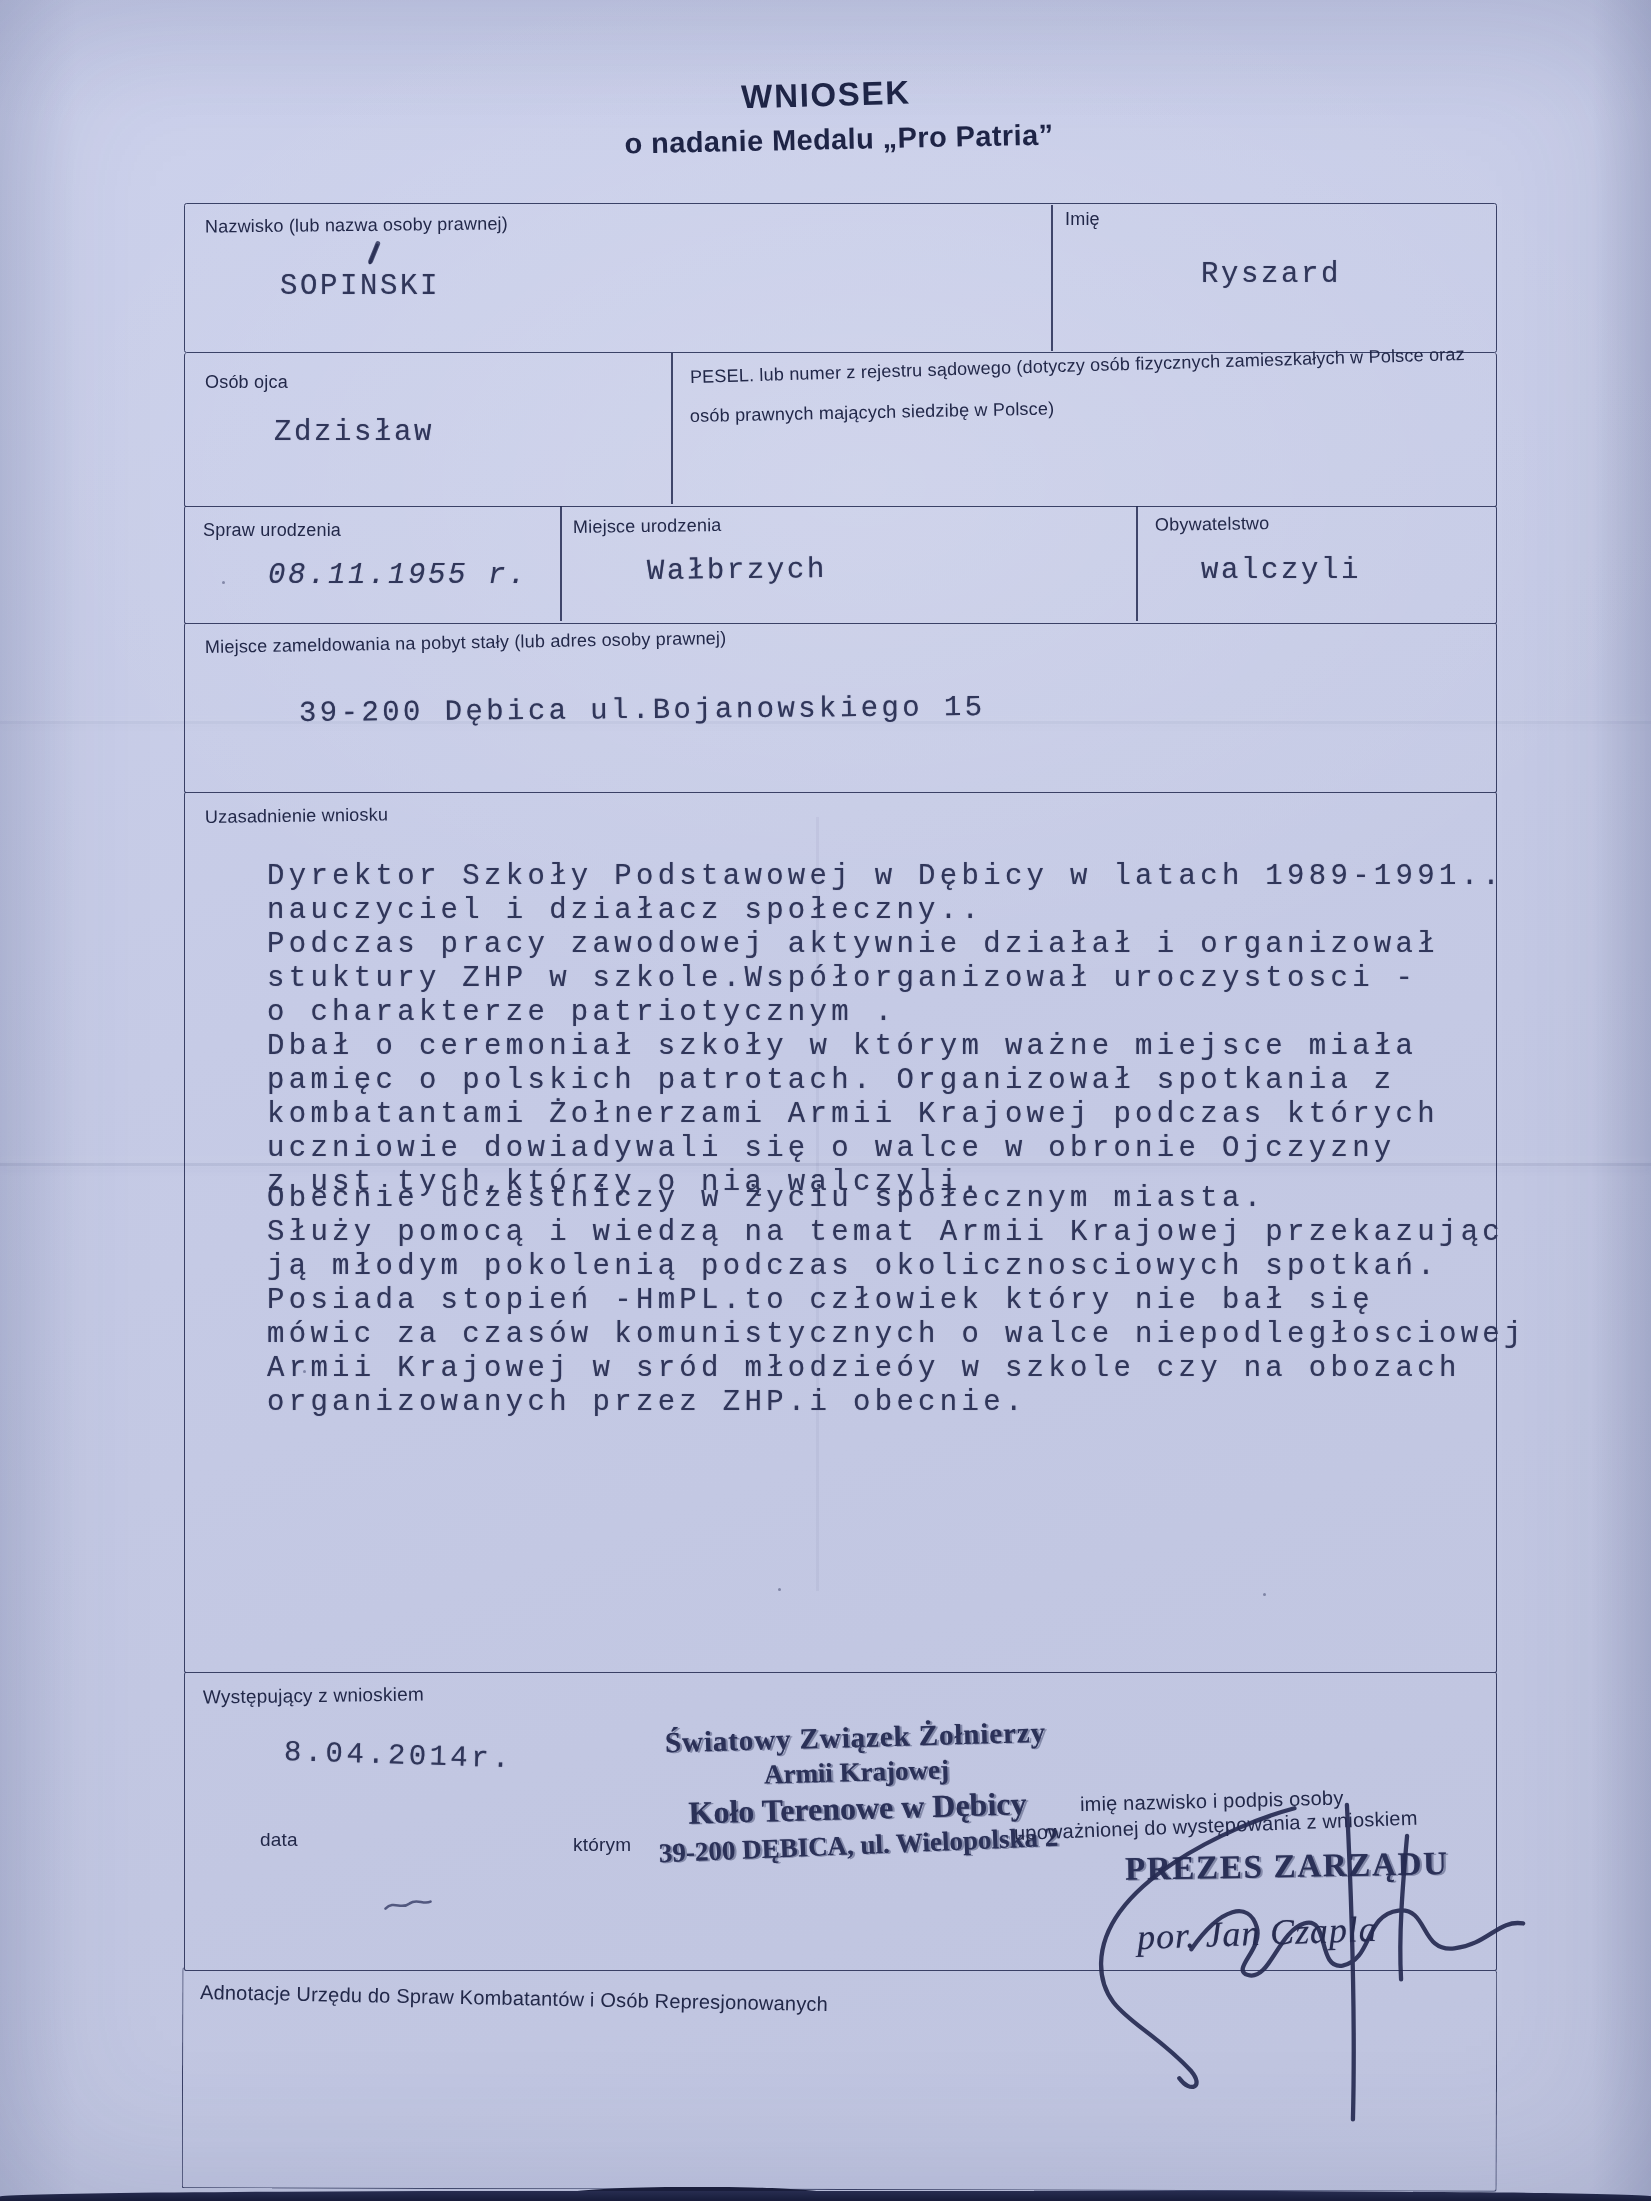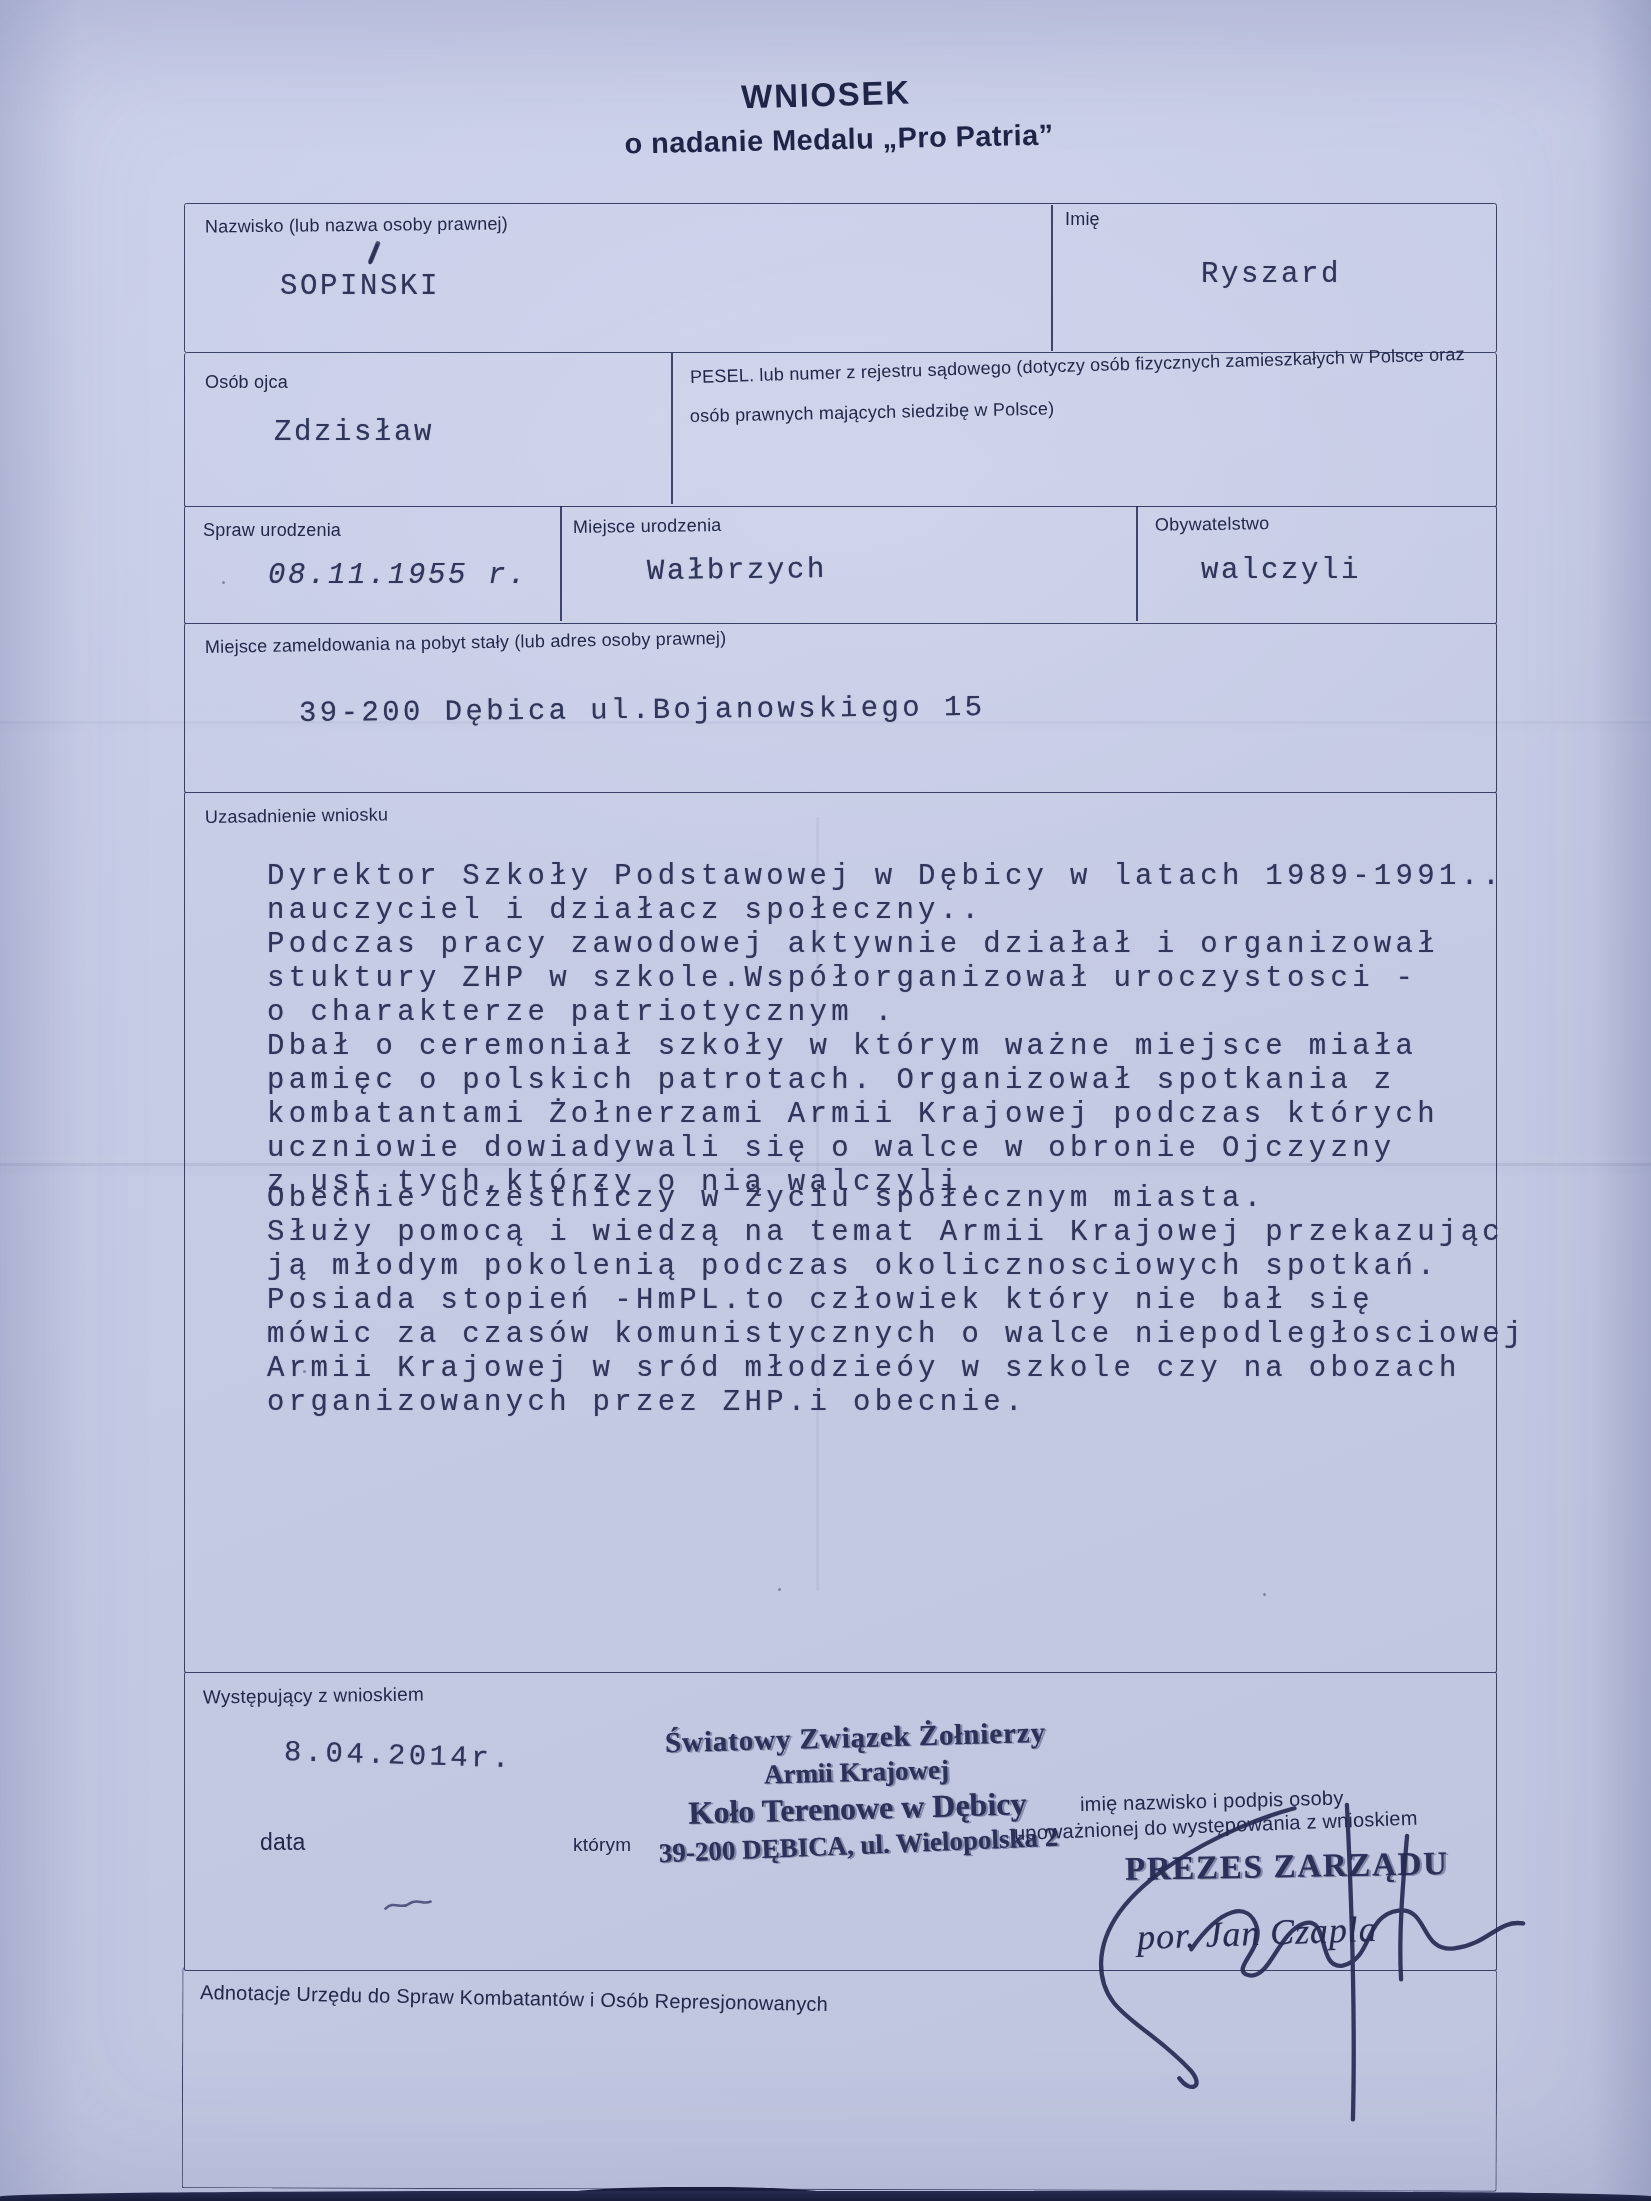--- a/index.html
+++ b/index.html
@@ -107,21 +107,21 @@
 Służy pomocą i wiedzą na temat Armii Krajowej przekazując
 ją młodym pokolenią podczas okolicznosciowych spotkań.
 Posiada stopień -HmPL.to człowiek który nie bał się
 mówic za czasów komunistycznych o walce niepodległosciowej
 Armii Krajowej w sród młodzieóy w szkole czy na obozach
 organizowanych przez ZHP.i obecnie.</div>
 
   <div class="fbox no-top" style="left:184px;top:1672px;width:1311px;height:298px;"></div>
   <div class="lbl" style="left:203px;top:1685px;font-size:19px;transform:rotate(-0.8deg);">Występujący z wnioskiem</div>
   <div class="typed" style="left:284px;top:1736px;letter-spacing:3.4px;transform:rotate(1.8deg);transform-origin:left;">8.04.2014r.</div>
-  <div class="lbl" style="left:260px;top:1829px;font-size:23px;">data</div>
+  <div class="lbl" style="left:260px;top:1829px;font-size:19px;">data</div>
   <div class="lbl" style="left:573px;top:1834px;font-size:19px;">którym</div>
 
   <div style="position:absolute;left:616px;top:1721px;width:482px;transform:rotate(-1.6deg);">
     <div class="stamp" style="position:relative;width:100%;font-size:29px;font-weight:700;letter-spacing:0.9px;">Światowy Związek Żołnierzy</div>
     <div class="stamp" style="position:relative;width:100%;font-size:27px;font-weight:700;margin-top:3.4px;">Armii Krajowej</div>
     <div class="stamp" style="position:relative;width:100%;font-size:32px;font-weight:700;margin-top:1.7px;">Koło Terenowe w Dębicy</div>
     <div class="stamp" style="position:relative;width:100%;font-size:27px;font-weight:700;margin-top:3.4px;transform:rotate(-0.8deg);">39-200 DĘBICA, ul. Wielopolska 2</div>
   </div>
 
   <div class="lbl" style="left:1080px;top:1793px;font-size:20px;transform:rotate(-1.4deg);transform-origin:left;">imię nazwisko i podpis osoby</div>

